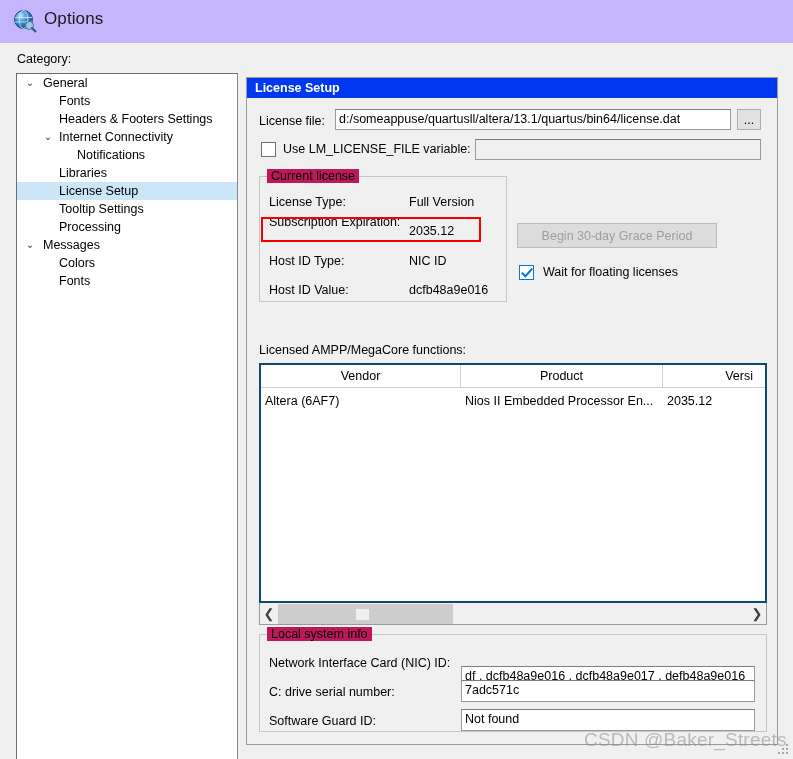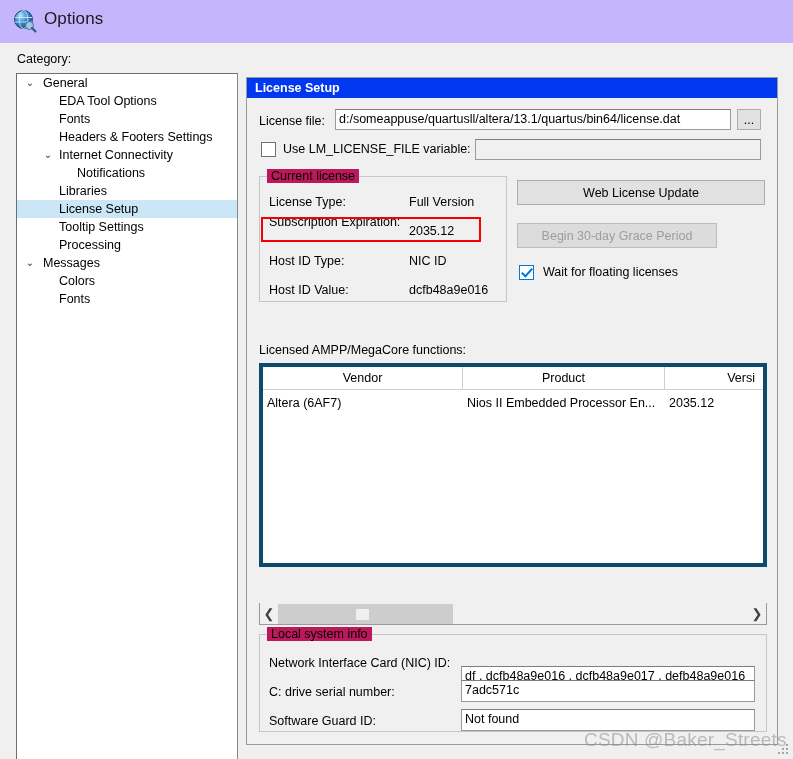--- a/index.html
+++ b/index.html
@@ -196,23 +196,23 @@
     position: absolute;
     border: 2px solid #f70000;
     box-sizing: border-box;
     pointer-events: none;
   }
 
   
   #table-wrap {
     position: absolute;
     left: 12px; top: 285px;
-    width: 508px; height: 204px;
+    width: 508px; height: 240px;
     background: #ffffff;
-    border: 4px solid #0c4a6e;
+    border: 2px solid #0c4a6e;
     box-sizing: border-box;
     overflow: hidden;
   }
   #table-head {
     position: relative;
     height: 22px;
     background: #ffffff;
     border-bottom: 1px solid #d0d0d0;
   }
   .th {
@@ -317,21 +317,20 @@
   <div id="title-text">Options</div>
   <div id="close-btn">✕</div>
 </div>
 
 <div id="dialog-body">
 
   <div id="category-label">Category:</div>
 
   <div id="tree">
       <div class="tree-item lvl0"><span class="chev">⌄</span><span class="tree-label">General</span></div>
-      <div class="tree-item lvl1"><span class="tree-label">EDA Tool Options</span></div>
       <div class="tree-item lvl1"><span class="tree-label">Fonts</span></div>
       <div class="tree-item lvl1"><span class="tree-label">Headers &amp; Footers Settings</span></div>
       <div class="tree-item lvl1"><span class="chev">⌄</span><span class="tree-label">Internet Connectivity</span></div>
       <div class="tree-item lvl2"><span class="tree-label">Notifications</span></div>
       <div class="tree-item lvl1"><span class="tree-label">Libraries</span></div>
       <div class="tree-item lvl1 selected"><span class="tree-label">License Setup</span></div>
       <div class="tree-item lvl1"><span class="tree-label">Tooltip Settings</span></div>
       <div class="tree-item lvl1"><span class="tree-label">Processing</span></div>
       <div class="tree-item lvl0"><span class="chev">⌄</span><span class="tree-label">Messages</span></div>
       <div class="tree-item lvl1"><span class="tree-label">Colors</span></div>
@@ -359,21 +358,20 @@
     <div class="lbl" style="left:22px; top:137px;">Subscription Expiration:</div>
     <div class="lbl" style="left:162px; top:146px;">2035.12</div>
     <div id="red-box" style="left:14px; top:139px; width:220px; height:25px;"></div>
 
     <div class="lbl" style="left:22px; top:176px;">Host ID Type:</div>
     <div class="lbl" style="left:162px; top:176px;">NIC ID</div>
 
     <div class="lbl" style="left:22px; top:205px;">Host ID Value:</div>
     <div class="lbl" style="left:162px; top:205px;">dcfb48a9e016</div>
 
-    <div class="btn" style="left:270px; top:102px; width:248px; height:25px;">Web License Update</div>
     <div class="btn disabled" style="left:270px; top:145px; width:200px; height:25px;">Begin 30-day Grace Period</div>
 
     <div class="cbox checked" style="left:272px; top:187px;"></div>
     <div class="lbl" style="left:296px; top:187px;">Wait for floating licenses</div>
 
     <div class="lbl" style="left:12px; top:265px;">Licensed AMPP/MegaCore functions:</div>
 
     <div id="table-wrap">
       <div id="table-head">
         <div class="th" style="left:0; width:200px;">Vendor</div>

